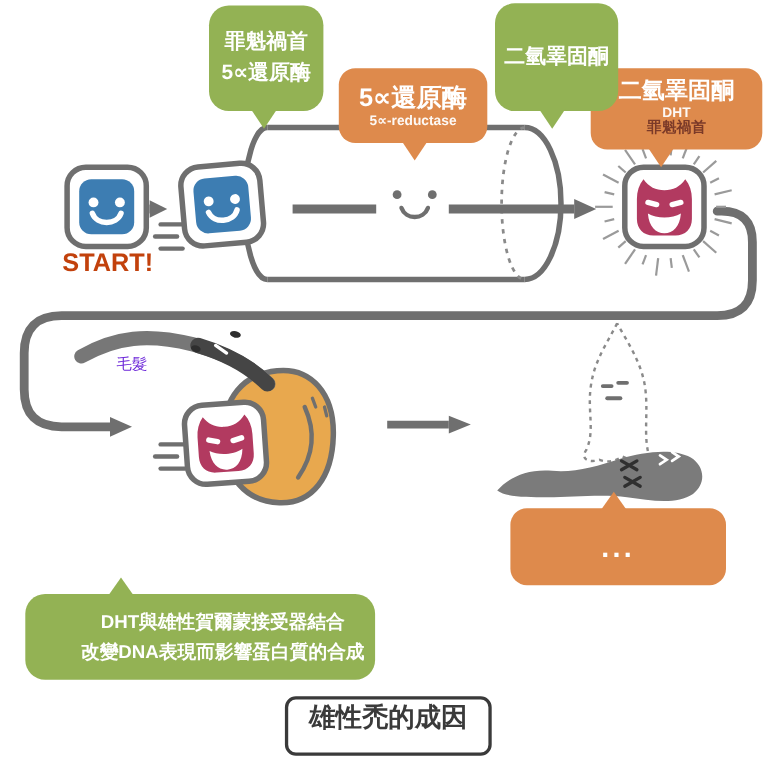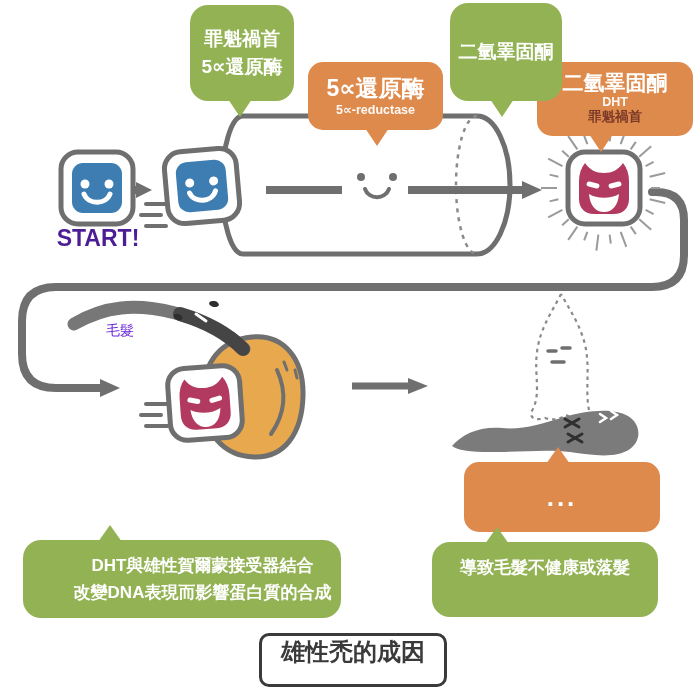--- a/index.html
+++ b/index.html
@@ -25,21 +25,21 @@
   #b-reductase{left:308px;top:62px;width:135px;height:68px;--px:57px;z-index:2;}
   #b-metab{left:450px;top:3px;width:112px;height:98px;--px:40px;}
   #b-dht{left:537px;top:62px;width:156px;height:74px;--px:52px;z-index:2;}
   #b-receptor{left:145px;top:460px;width:194px;height:71px;--px:90px;}
   #b-dots{left:464px;top:462px;width:196px;height:70px;--px:82px;font-size:26px;font-weight:bold;letter-spacing:3px;line-height:0.4;}
   #b-binding{left:23px;top:540px;width:318px;height:78px;--px:75px;font-size:17px;font-weight:bold;line-height:1.6;padding-left:41px;}
   #b-loss{left:432px;top:542px;width:226px;height:75px;--px:53px;font-size:17px;font-weight:bold;
           justify-content:flex-start;padding-top:14px;}
 
   .plain{position:absolute;z-index:3;white-space:nowrap;}
-  #start-label{left:50px;top:225px;width:96px;text-align:center;font-size:23px;font-weight:bold;color:#4c1d95;}
+  #start-label{left:50px;top:225px;width:96px;text-align:center;font-size:23px;font-weight:bold;color:#c2410c;}
   #hair-label{left:106px;top:322px;font-size:14px;color:#6d28d9;}
   #title-box{left:259px;top:633px;width:182px;height:48px;border:3px solid #3A3A3A;border-radius:10px;
              display:flex;align-items:flex-start;justify-content:center;font-size:24px;font-weight:bold;color:#3A3A3A;background:#fff;}
 </style>
 </head>
 <body>
 
 <div id="stage">
 
   <svg id="scene" width="700" height="700" viewBox="0 0 700 700">
@@ -210,23 +210,20 @@
 
   <div id="b-dots" class="bubble orange pt-t">
     <span>...</span>
   </div>
 
   <div id="b-binding" class="bubble green pt-t">
     <div>DHT與雄性賀爾蒙接受器結合</div>
     <div>改變DNA表現而影響蛋白質的合成</div>
   </div>
 
-  <div id="b-loss" class="bubble green pt-t">
-    <div>導致毛髮不健康或落髮</div>
-  </div>
 
   <div id="start-label" class="plain">START!</div>
   <div id="hair-label" class="plain">毛髮</div>
 
   <div id="title-box" class="plain">
     <span>雄性禿的成因</span>
   </div>
 
 </div>
 

